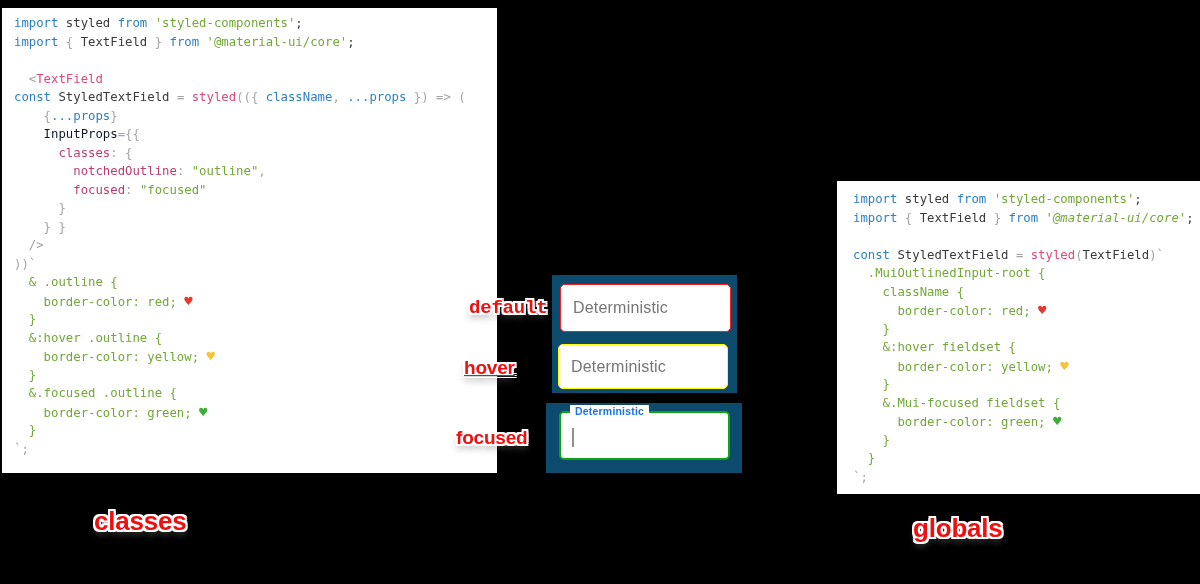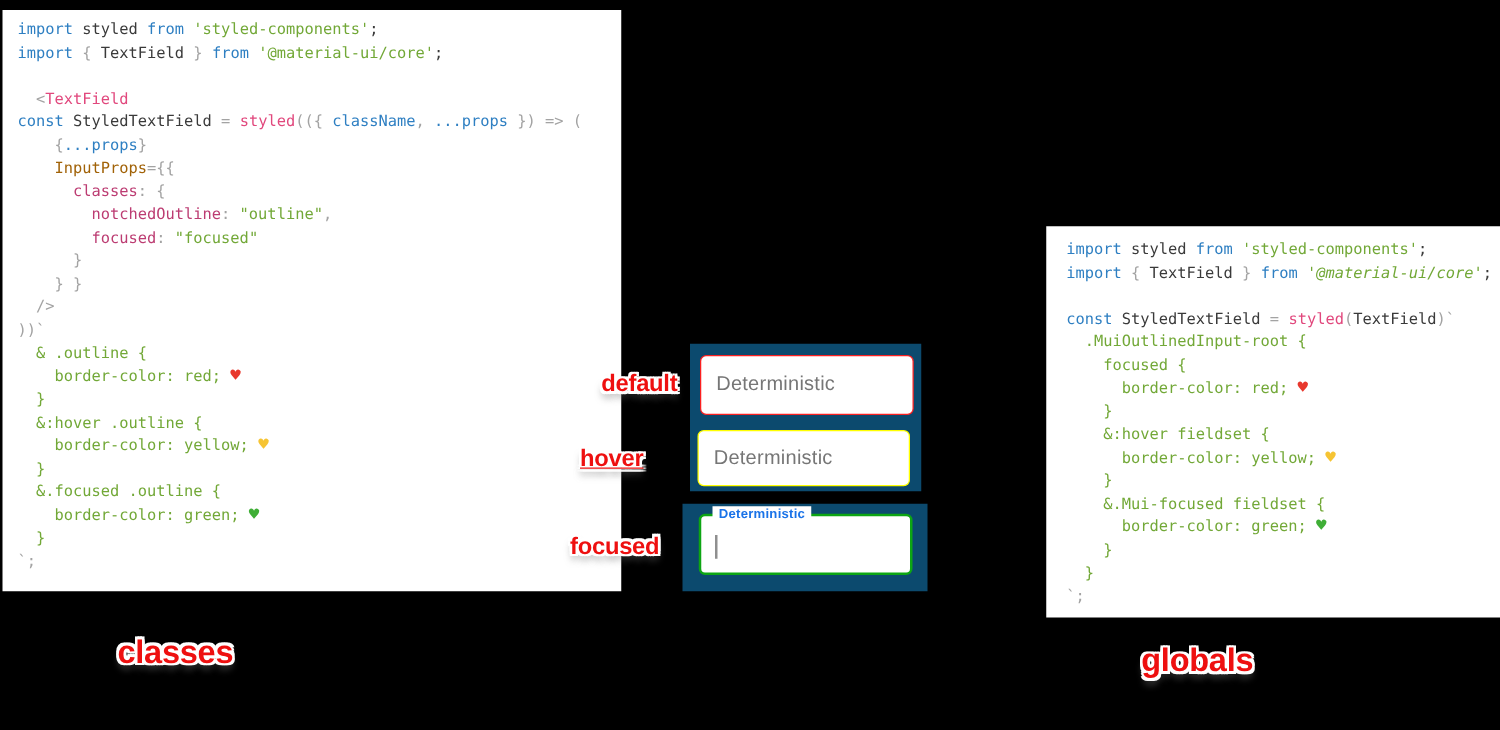--- a/index.html
+++ b/index.html
@@ -17,21 +17,21 @@
   .panel-left{left:2px;top:8px;width:495px;height:465px;padding:6px 0 0 12px;}
   .panel-right{left:837px;top:181px;width:363px;height:313px;padding:9px 0 0 16px;}
   .t-kw{color:#2e7fc2;}
   .t-pl{color:#3a3a3a;}
   .t-pu{color:#a3a3a3;}
   .t-str{color:#72a837;text-align:center;}
   .t-stri{color:#72a837;font-style:italic;}
   .t-fn{color:#e1487d;}
   .t-tag{color:#e1487d;}
   .t-key{color:#bc3c72;}
-  .t-attr{color:#a16207;}
+  .t-attr{color:#0f172a;}
   .t-hred{color:#e8382d;font-size:14px;}
   .t-hyel{color:#f6c433;font-size:14px;}
   .t-hgrn{color:#3fae36;font-size:14px;}
   
   .demo-panel{position:absolute;background:#0c4a6e;}
   .demo-a{left:552px;top:275px;width:185px;height:118px;}
   .demo-b{left:546px;top:403px;width:196px;height:70px;}
   .field{
     position:absolute;box-sizing:border-box;background:#fff;border-radius:5px;
     display:flex;align-items:center;
@@ -47,21 +47,21 @@
   .text-cursor{position:absolute;left:11px;top:15px;width:1.5px;height:19px;background:#8f8f8f;}
   
   .anno{
     position:absolute;color:#ee1010;font-weight:bold;letter-spacing:-.2px;
     text-shadow:
       -2px -2px 0 #fff, 2px -2px 0 #fff, -2px 2px 0 #fff, 2px 2px 0 #fff,
       -2px 0 0 #fff, 2px 0 0 #fff, 0 -2px 0 #fff, 0 2px 0 #fff,
       0 5px 6px rgba(110,110,110,.65);
   }
   .anno-state{font-size:19px;}
-  .anno-default{left:481px;top:297px;}
+  .anno-default{left:469px;top:297px;font-family:Liberation Mono, monospace;}
   .anno-hover{left:464px;top:357px;text-decoration:underline;}
   .anno-focused{left:456px;top:427px;}
   .anno-caption{font-size:26px;}
   .anno-classes{left:94px;top:506px;}
   .anno-globals{left:913px;top:513px;text-align:center;}
 </style>
 </head>
 <body>
 
 <div class="code-panel panel-left">
@@ -90,21 +90,21 @@
     <div class="cl"><span class="t-str">  }</span></div>
     <div class="cl"><span class="t-pu">`;</span></div>
   </div>
 
 <div class="code-panel panel-right">
     <div class="cl"><span class="t-kw">import</span><span class="t-pl"> styled </span><span class="t-kw">from</span><span class="t-str"> 'styled-components'</span><span class="t-pl">;</span></div>
     <div class="cl"><span class="t-kw">import</span><span class="t-pu"> { </span><span class="t-pl">TextField</span><span class="t-pu"> } </span><span class="t-kw">from</span><span class="t-stri"> '@material-ui/core'</span><span class="t-pl">;</span></div>
     <div class="cl">&nbsp;</div>
     <div class="cl"><span class="t-kw">const</span><span class="t-pl"> StyledTextField </span><span class="t-pu">= </span><span class="t-fn">styled</span><span class="t-pu">(</span><span class="t-pl">TextField</span><span class="t-pu">)`</span></div>
     <div class="cl"><span class="t-str">  .MuiOutlinedInput-root {</span></div>
-    <div class="cl"><span class="t-str">    focused {</span></div>
+    <div class="cl"><span class="t-str">    className {</span></div>
     <div class="cl"><span class="t-str">      border-color: red; </span><span class="t-hred">♥</span></div>
     <div class="cl"><span class="t-str">    }</span></div>
     <div class="cl"><span class="t-str">    &amp;:hover fieldset {</span></div>
     <div class="cl"><span class="t-str">      border-color: yellow; </span><span class="t-hyel">♥</span></div>
     <div class="cl"><span class="t-str">    }</span></div>
     <div class="cl"><span class="t-str">    &amp;.Mui-focused fieldset {</span></div>
     <div class="cl"><span class="t-str">      border-color: green; </span><span class="t-hgrn">♥</span></div>
     <div class="cl"><span class="t-str">    }</span></div>
     <div class="cl"><span class="t-str">  }</span></div>
     <div class="cl"><span class="t-pu">`;</span></div>

